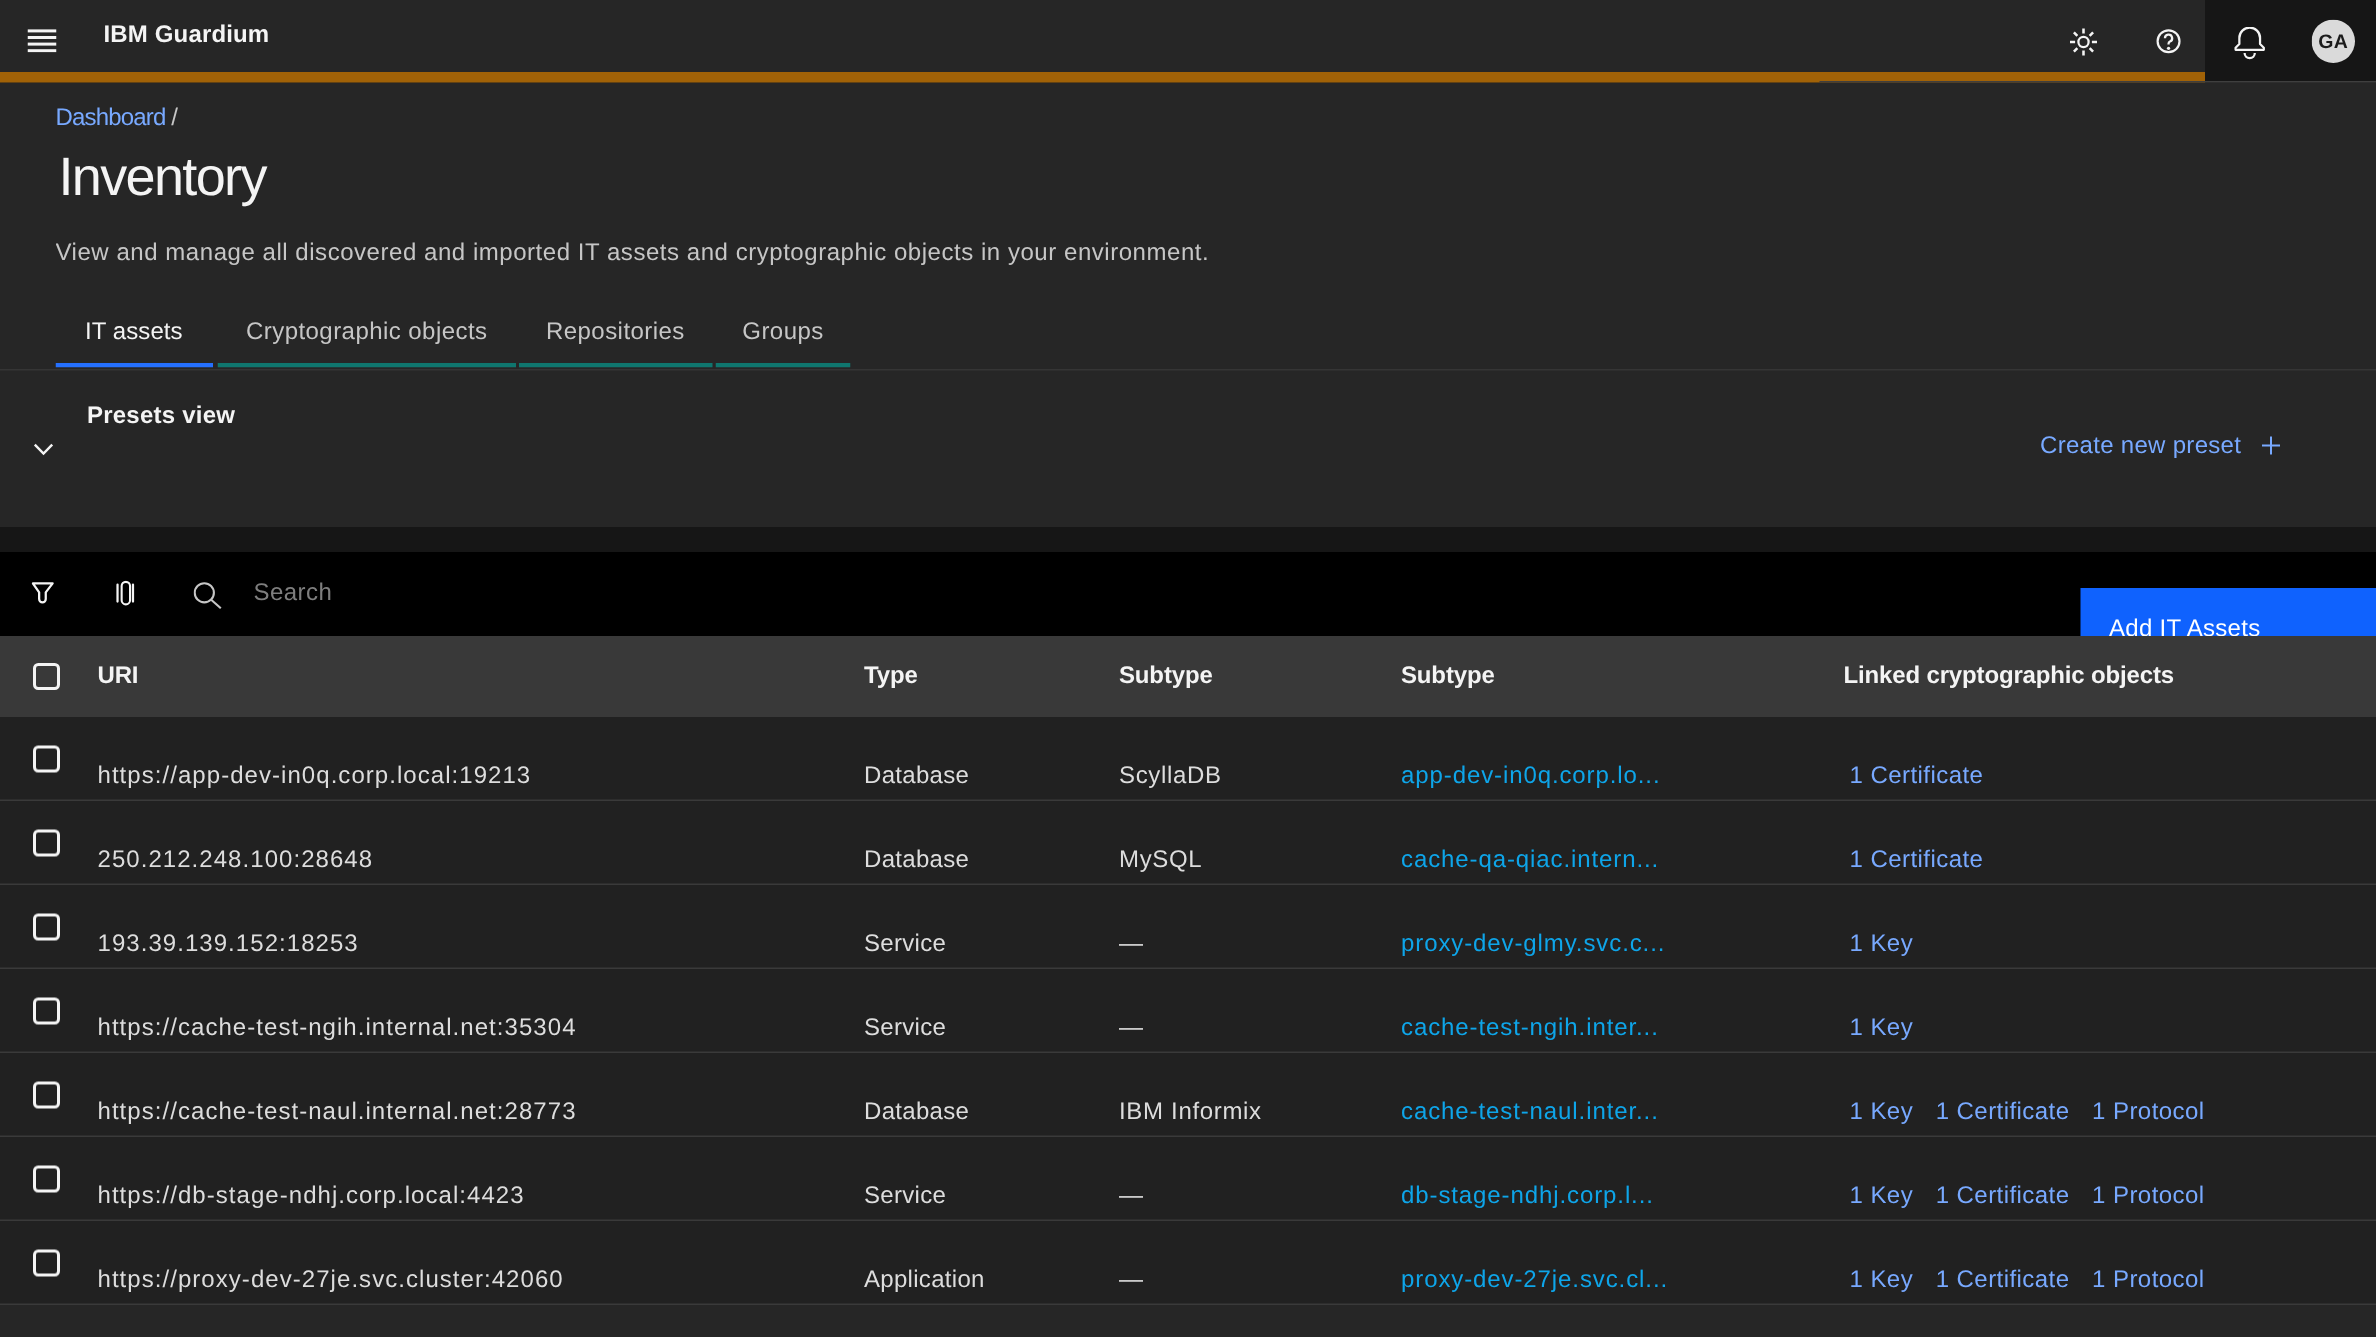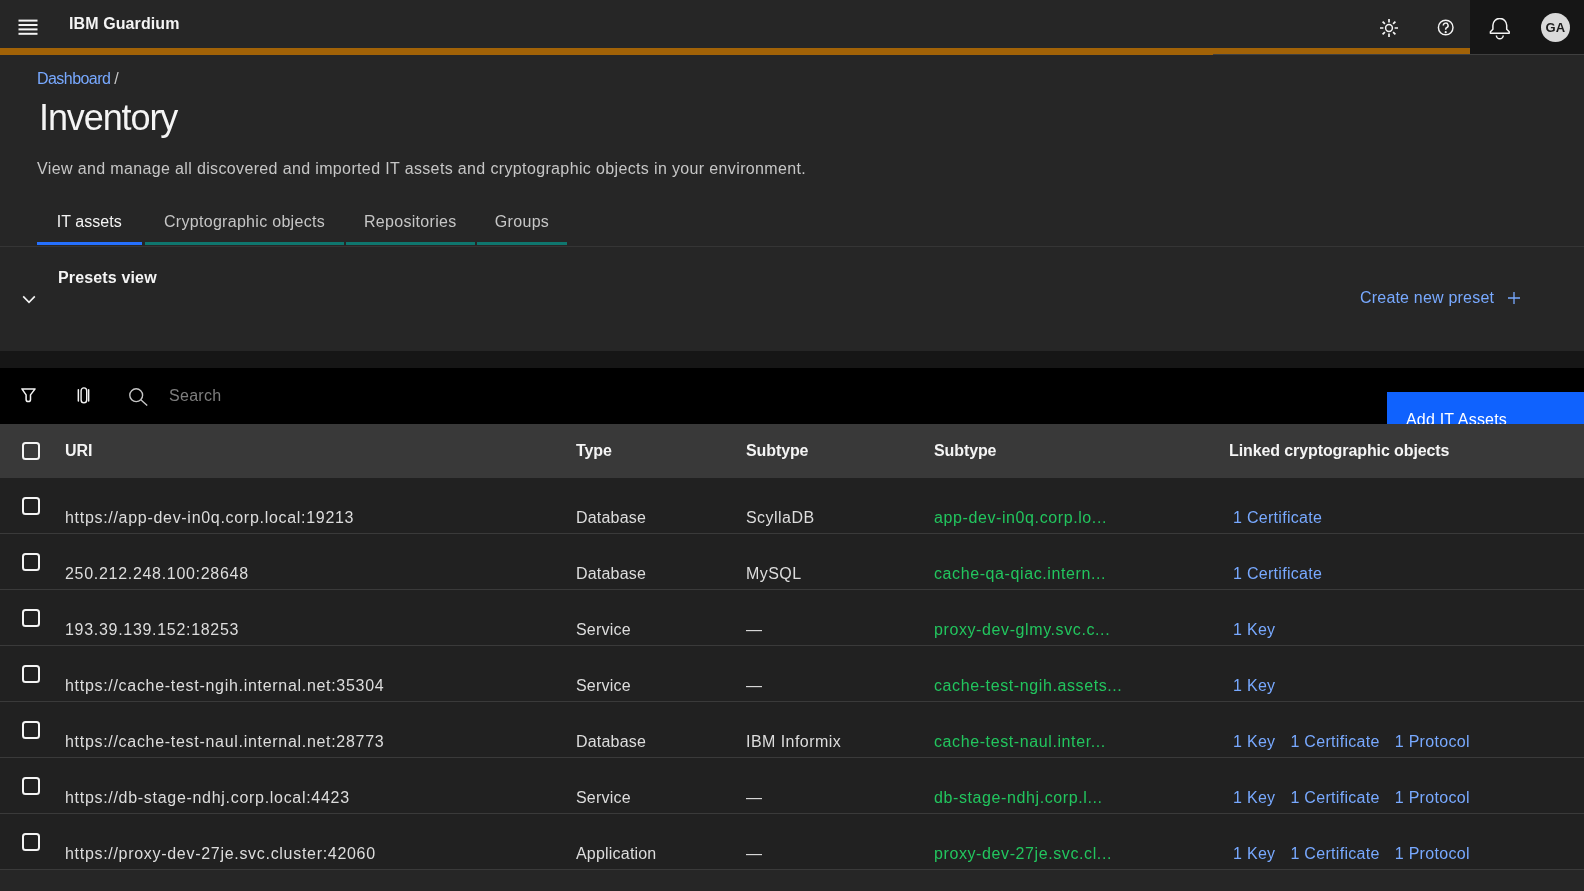--- a/index.html
+++ b/index.html
@@ -57,21 +57,21 @@
   .cb { position:absolute; left:22px; top:50%; transform:translateY(-50%); width:18px; height:18px;
     border:2px solid #f4f4f4; border-radius:3.5px; }
   #rows { position:absolute; left:0; top:478px; width:1584px; }
   .row { position:relative; width:1584px; height:56px; background:#212121;
     border-bottom:1px solid #3a3a3a; }
   .cell { position:absolute; top:50%; transform:translateY(-50%); font-size:16px;
     color:#dddddd; letter-spacing:0.7px; white-space:nowrap;margin-top:12px; }
   .c-uri  { left:65px; }
   .c-type { left:576px; letter-spacing:0.2px; }
   .c-sub  { left:746px; letter-spacing:0.45px; }
-  .c-host { left:934px; letter-spacing:0.6px; color:#22c55e; }
+  .c-host { left:934px; letter-spacing:0.6px; color:#0ea5e9; }
   .c-link { left:1233px; letter-spacing:0.3px; }
   .c-link a { color:#78a9ff; text-decoration:none; margin-right:15px; }
   #bottombar { position:absolute; left:0; top:870px; width:1584px; height:21px; background:#262626; }
 </style>
 </head>
 <body>
 
 <div id="phead">
   <div class="crumb"><a>Dashboard</a> <span>/</span></div>
   <h1 class="title">Inventory</h1>
@@ -143,21 +143,21 @@
       <div class="cell c-type">Service</div>
       <div class="cell c-sub">—</div>
       <div class="cell c-host">proxy-dev-glmy.svc.c...</div>
       <div class="cell c-link"><a>1 Key</a></div>
     </div>
   <div class="row">
       <div class="cb"></div>
       <div class="cell c-uri">https://cache-test-ngih.internal.net:35304</div>
       <div class="cell c-type">Service</div>
       <div class="cell c-sub">—</div>
-      <div class="cell c-host">cache-test-ngih.assets...</div>
+      <div class="cell c-host">cache-test-ngih.inter...</div>
       <div class="cell c-link"><a>1 Key</a></div>
     </div>
   <div class="row">
       <div class="cb"></div>
       <div class="cell c-uri">https://cache-test-naul.internal.net:28773</div>
       <div class="cell c-type">Database</div>
       <div class="cell c-sub">IBM Informix</div>
       <div class="cell c-host">cache-test-naul.inter...</div>
       <div class="cell c-link"><a>1 Key</a><a>1 Certificate</a><a>1 Protocol</a></div>
     </div>

